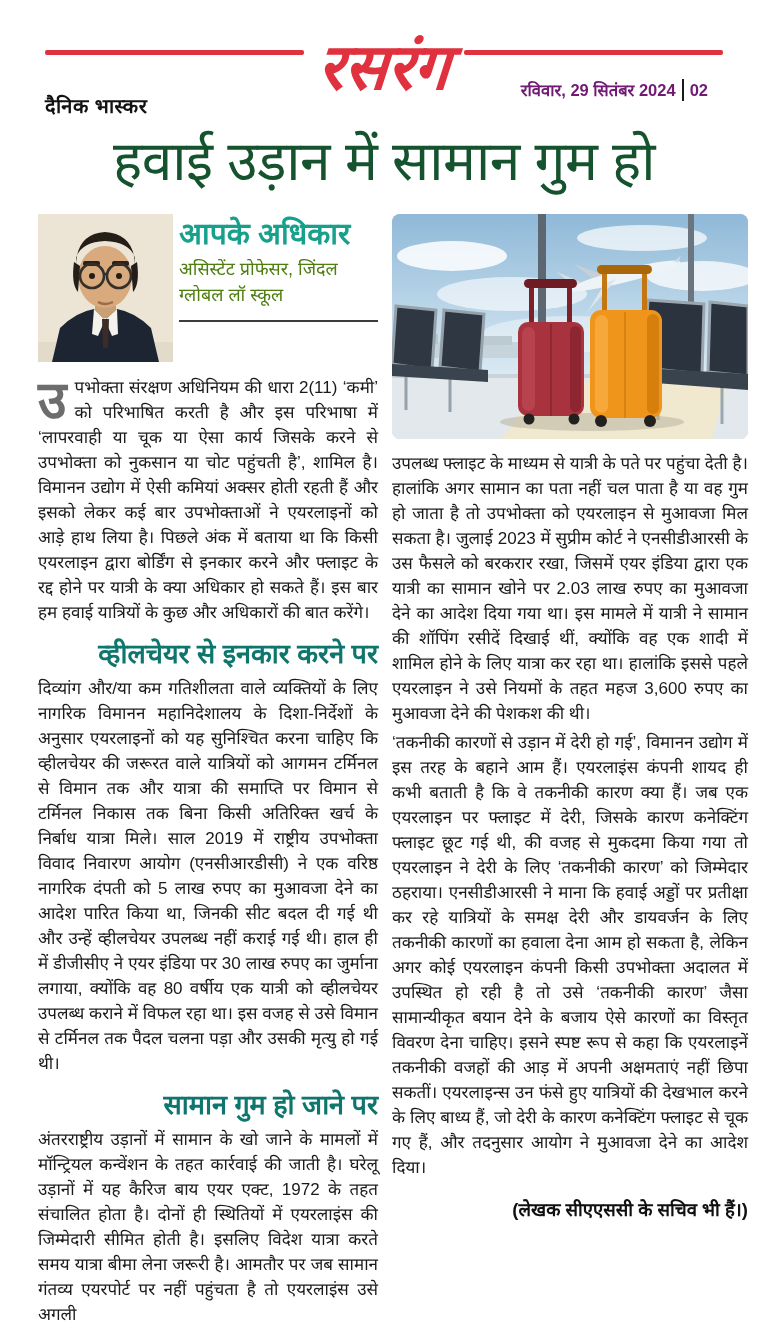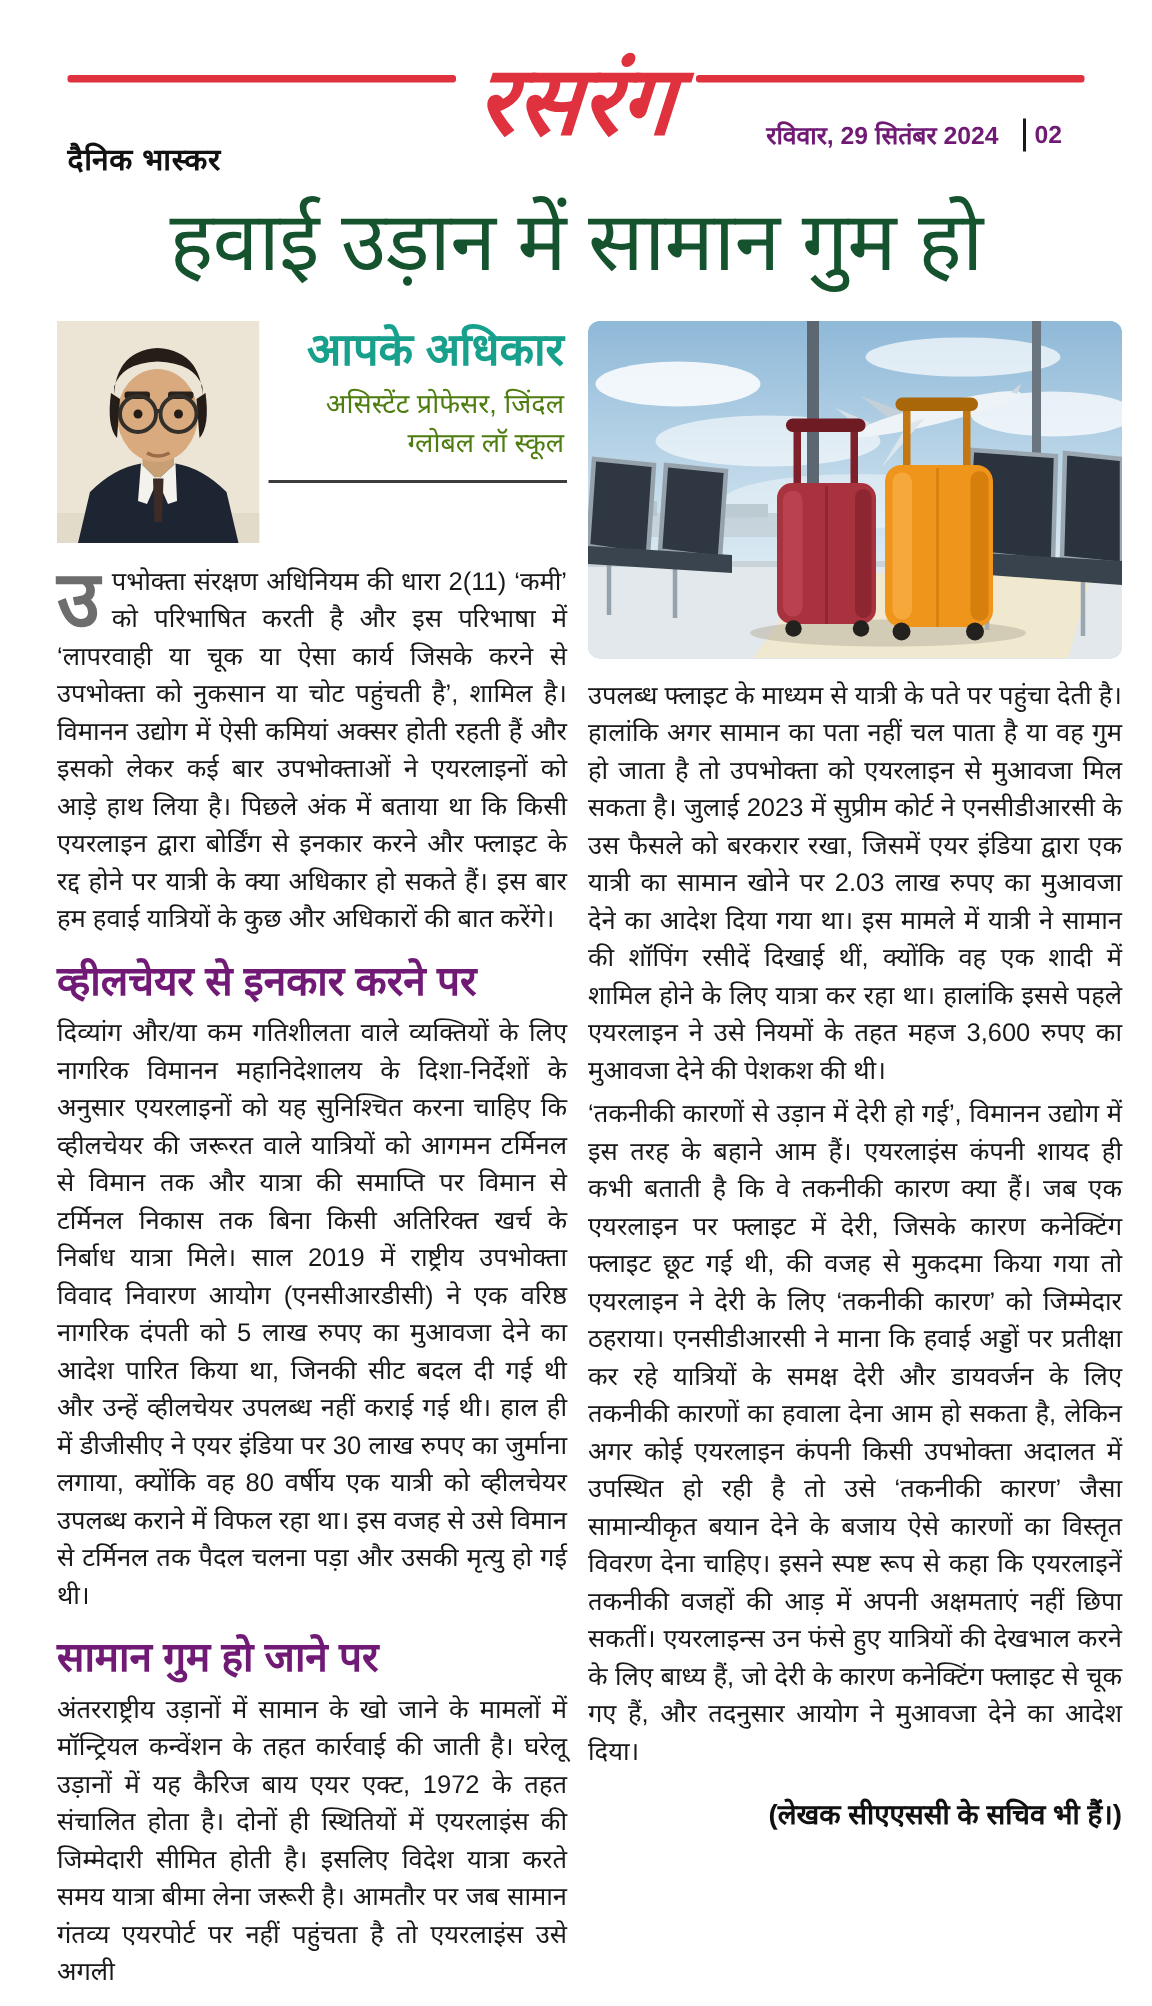--- a/index.html
+++ b/index.html
@@ -12,37 +12,37 @@
   
   .masthead { position:relative; height:120px; }
   .mast-row { position:absolute; top:28px; left:45px; right:45px; display:flex; align-items:flex-start; }
   .mast-rule { flex:1; height:5px; background:#e0313f; margin-top:22px; border-radius:2px; }
   .mast-title {
     font-size:64px; line-height:78px; padding:0 14px; color:#e0313f;
     font-weight:800; font-style:italic; transform:skewX(-4deg); white-space:nowrap;
   }
   .brand { position:absolute; left:45px; top:92px; font-size:20px; font-weight:800; color:#121212; letter-spacing:.5px; }
   .mast-date { position:absolute; right:60px; top:78px; display:flex; align-items:center; font-size:16.5px; font-weight:700; color:#701a75; }
-  .mast-pageno { border-left:2px solid #1a1a1a; margin-left:16px; padding-left:6px; line-height:22px; }
+  .mast-pageno { border-left:2px solid #1a1a1a; margin-left:6px; padding-left:6px; line-height:22px; }
   
   .headline { text-align:center; font-size:55px; line-height:74px; font-weight:400; color:#14532d; margin:4px 18px 0; letter-spacing:-.5px; }
   
   .main-row { display:flex; gap:14px; padding:0 20px 0 38px; margin-top:16px; }
   .col-left  { width:340px; flex:none; }
   .col-right { width:356px; flex:none; }
   
   .byline-row { display:flex; gap:6px; align-items:flex-start; }
   .portrait-wrap { width:135px; height:148px; flex:none; }
-  .byline-text { flex:1; text-align:right; padding:2px 2px 12px 0; border-bottom:2px solid #3c3c3c; }
+  .byline-text { flex:1; padding:2px 2px 12px 0; border-bottom:2px solid #3c3c3c; }
   .column-label { color:#17a08b; font-size:30px; line-height:36px; font-weight:800; }
   .author-name { font-size:23px; line-height:30px; font-weight:800; color:#111; margin-top:4px; }
   .designation { font-size:18px; line-height:26px; color:#4d7c0f; margin-top:4px; }
   
   .body-text { font-size:17px; line-height:25px; text-align:justify; color:#191919; margin-top:13px; }
-  .section-heading { font-size:27px; line-height:33px; font-weight:800; color:#701a75; margin:13px 0 5px; }
+  .section-heading { font-size:27px; line-height:33px; font-weight:800; color:#0f766e; margin:13px 0 5px;text-align:right; }
   .dropcap { float:left; font-size:52px; line-height:44px; font-weight:700; color:#6d6d6d; margin:3px 8px 0 0; }
   
   .figure-wrap { width:356px; height:225px; border-radius:8px; overflow:hidden; background:#bcd3e4; }
   .author-note { text-align:right; font-weight:800; font-size:18.5px; line-height:26px; color:#101010; margin-top:17px; }
 </style>
 </head>
 <body>
 
 <div class="page">
 

